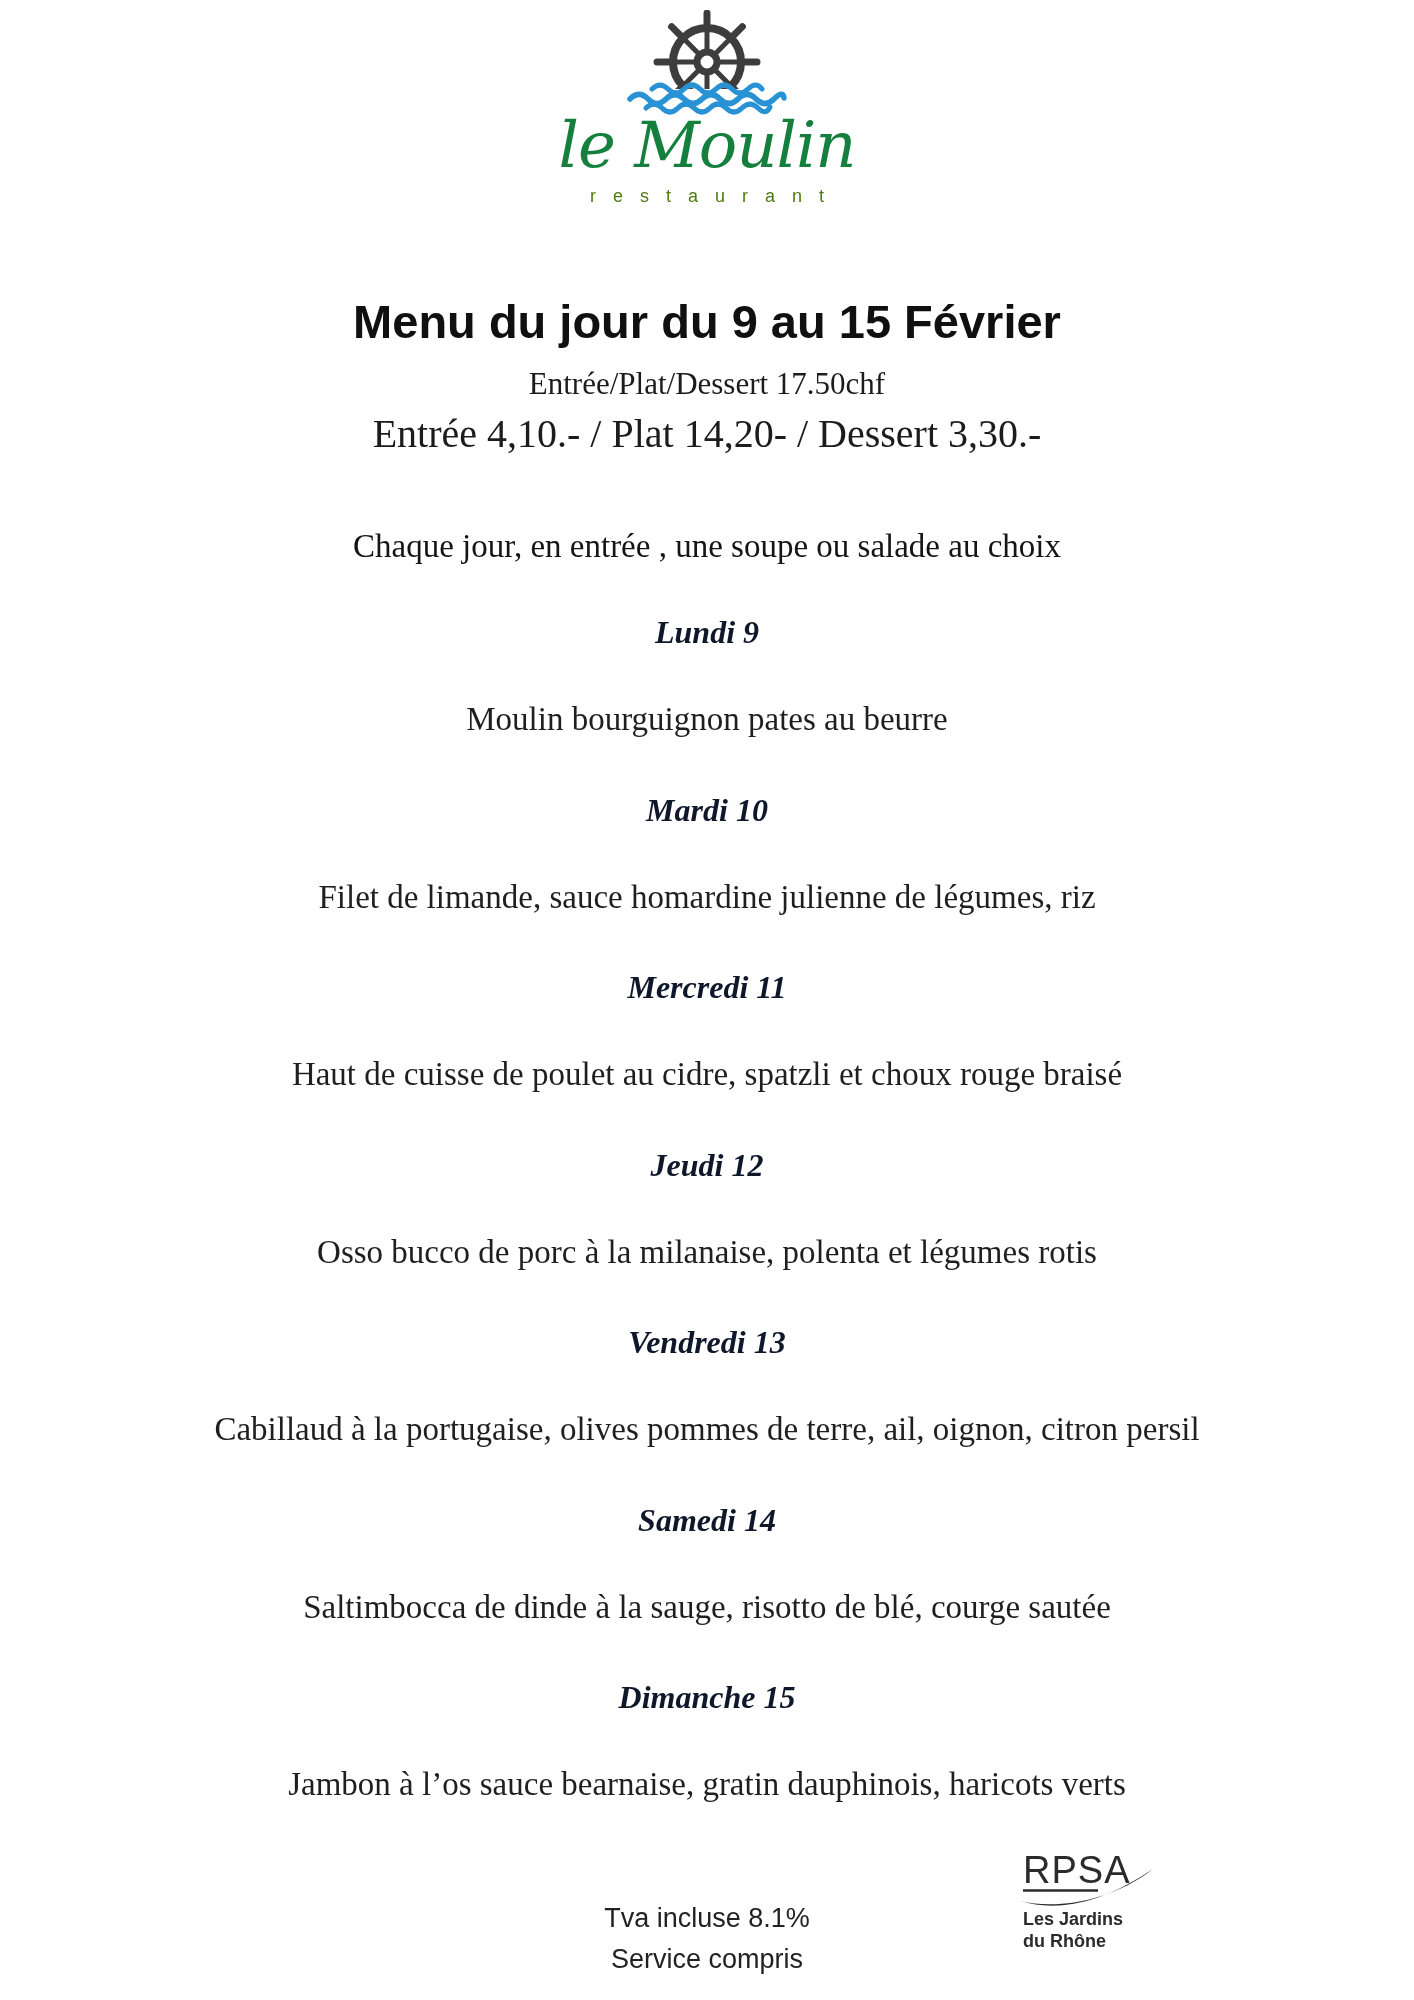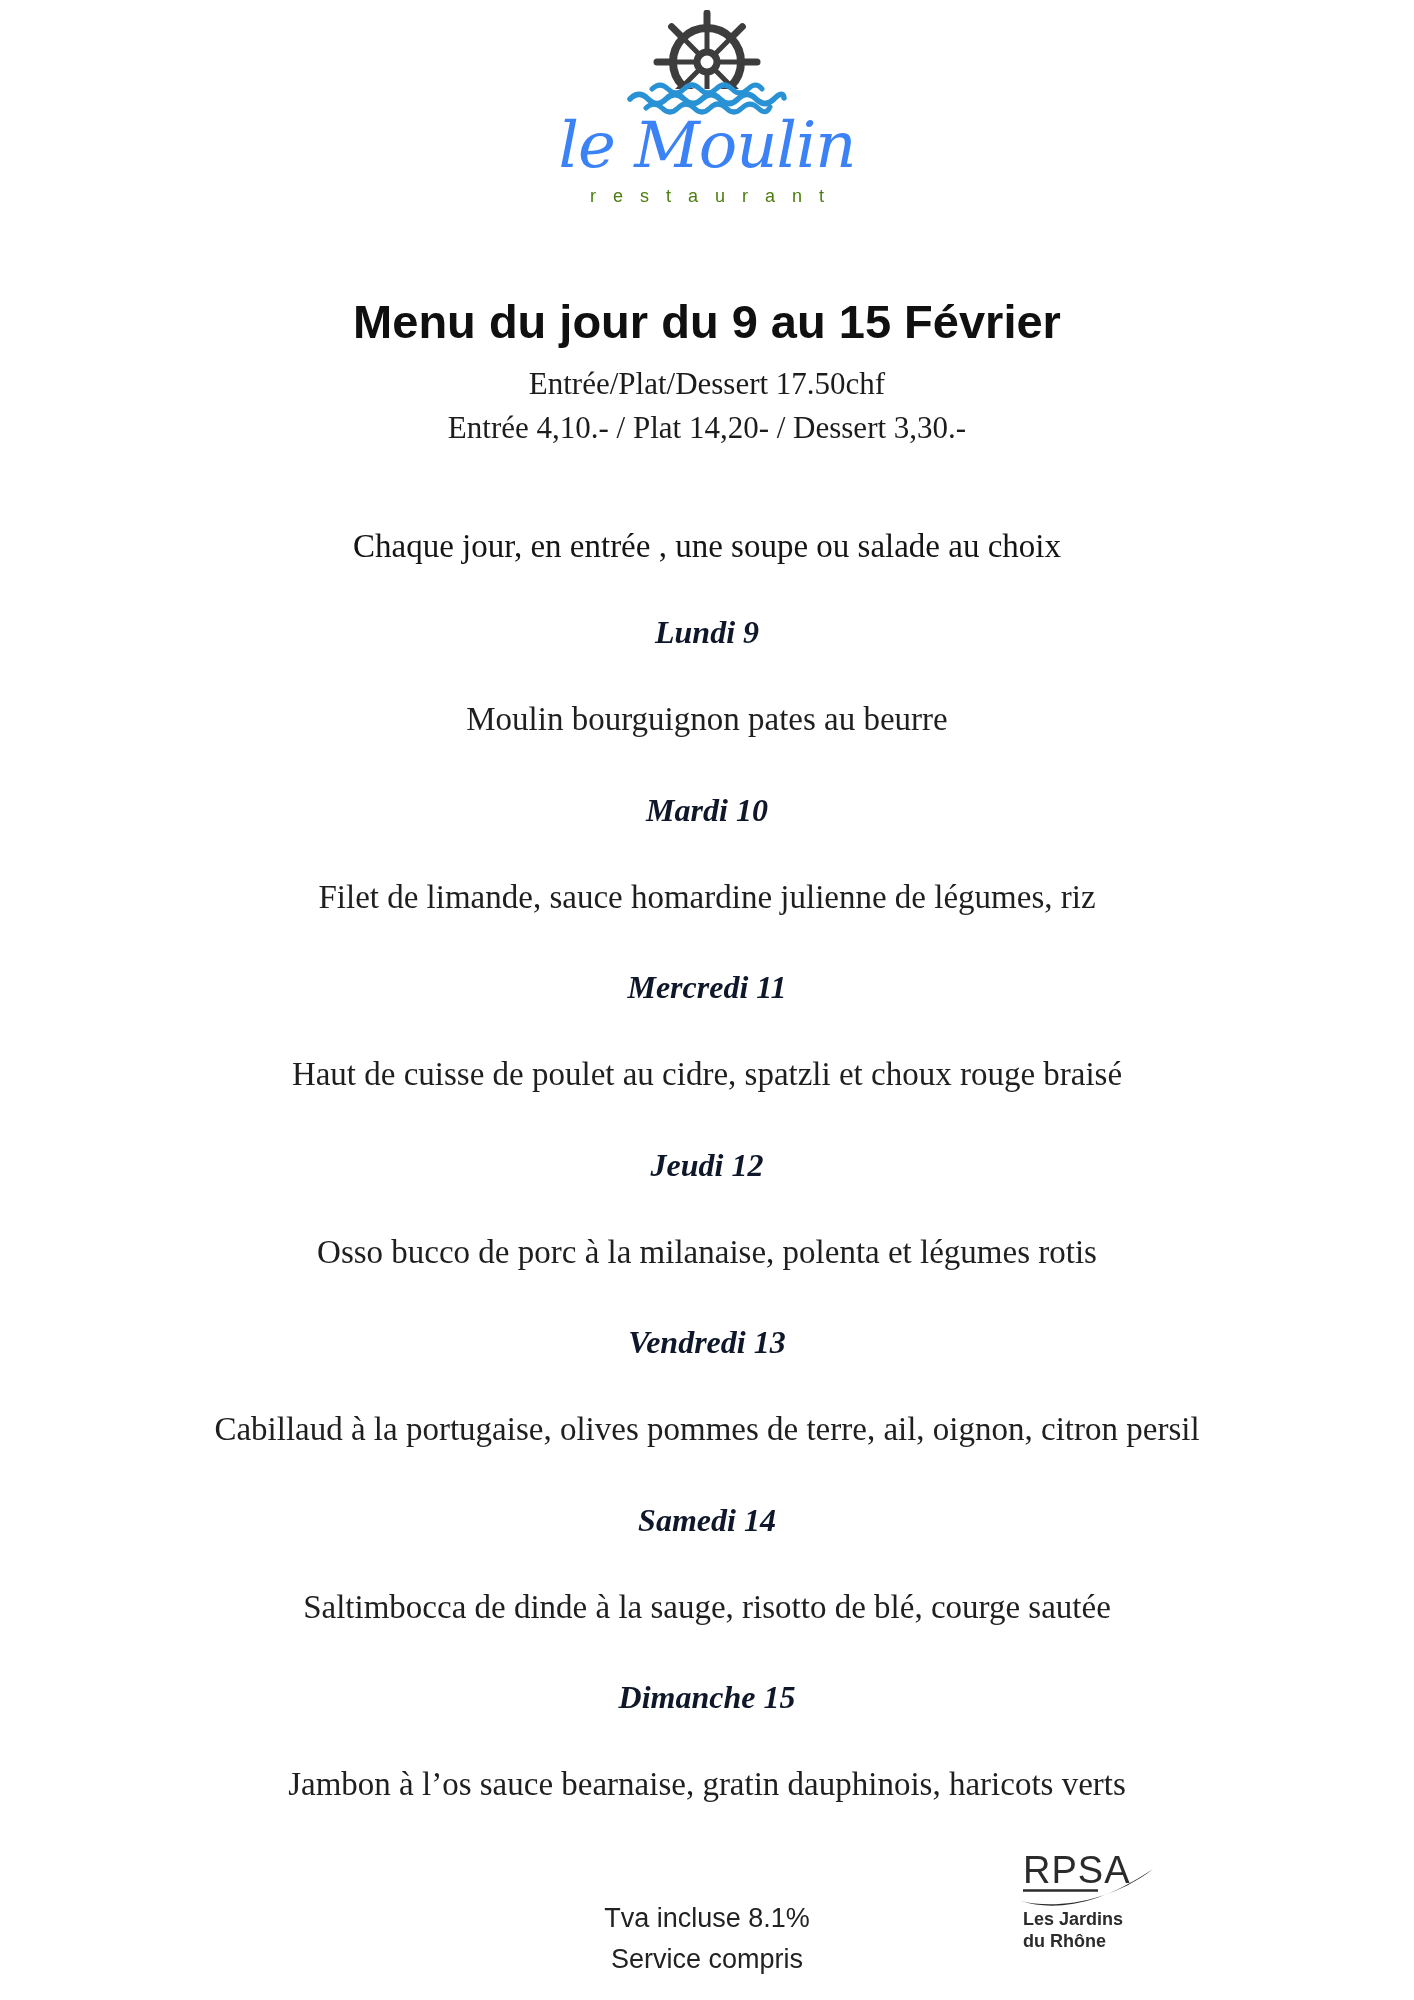--- a/index.html
+++ b/index.html
@@ -14,41 +14,41 @@
   .abs{position:absolute;left:0;right:0;text-align:center;}
 
   
   .wheel-wrap{position:absolute;top:10px;left:50%;transform:translateX(-50%);}
   .logo-script{
     top:108px;
     font-family:"DejaVu Serif", serif;
     font-style:italic;
     font-size:64px;
     letter-spacing:-1px;
-    color:#3b82f6;
+    color:#15803d;
   }
   .logo-sub{
     top:186px;
     font-family:"Liberation Sans", sans-serif;
     font-size:18px;
     letter-spacing:17px;
     padding-left:17px;
     color:#4d7c0f;
   }
 
   
   .menu-title{
     top:278px;
     font-family:"Liberation Sans", sans-serif;
     font-weight:bold;
     font-size:47px;
     color:#101010;
   }
   .price-line-1{top:366px;font-size:31px;color:#1c1c1c;}
-  .price-line-2{top:410px;font-size:31px;color:#1c1c1c;}
+  .price-line-2{top:410px;font-size:40px;color:#1c1c1c;}
   .note-line{
     top:528px;
     font-weight:normal;
     font-size:33px;
     color:#151515;
   }
 
   
   .day-label{
     font-weight:bold;

